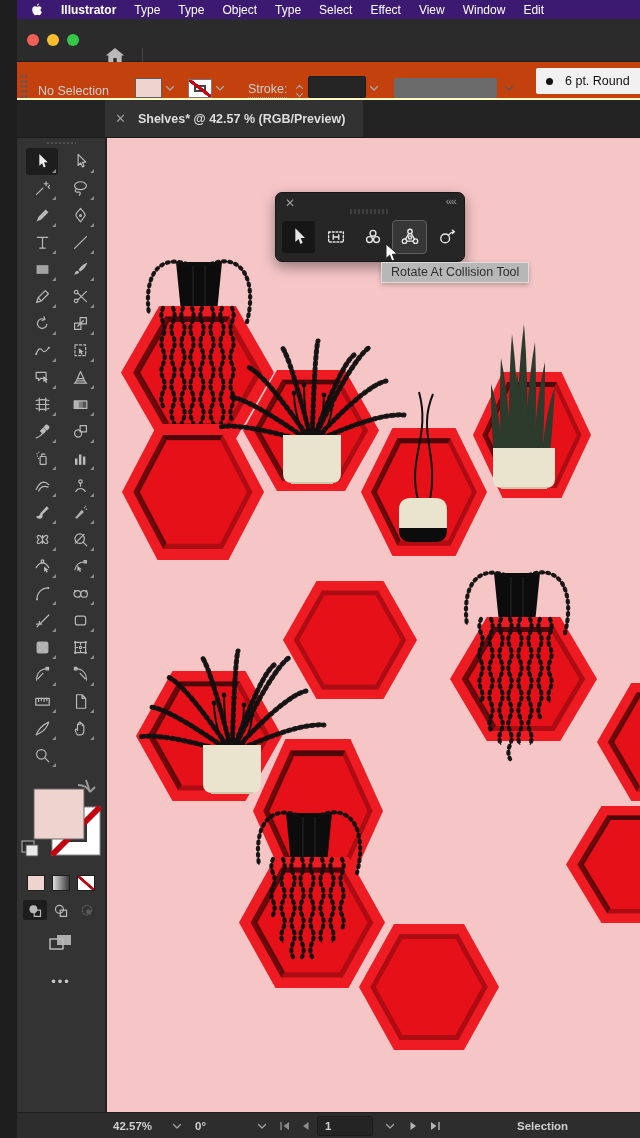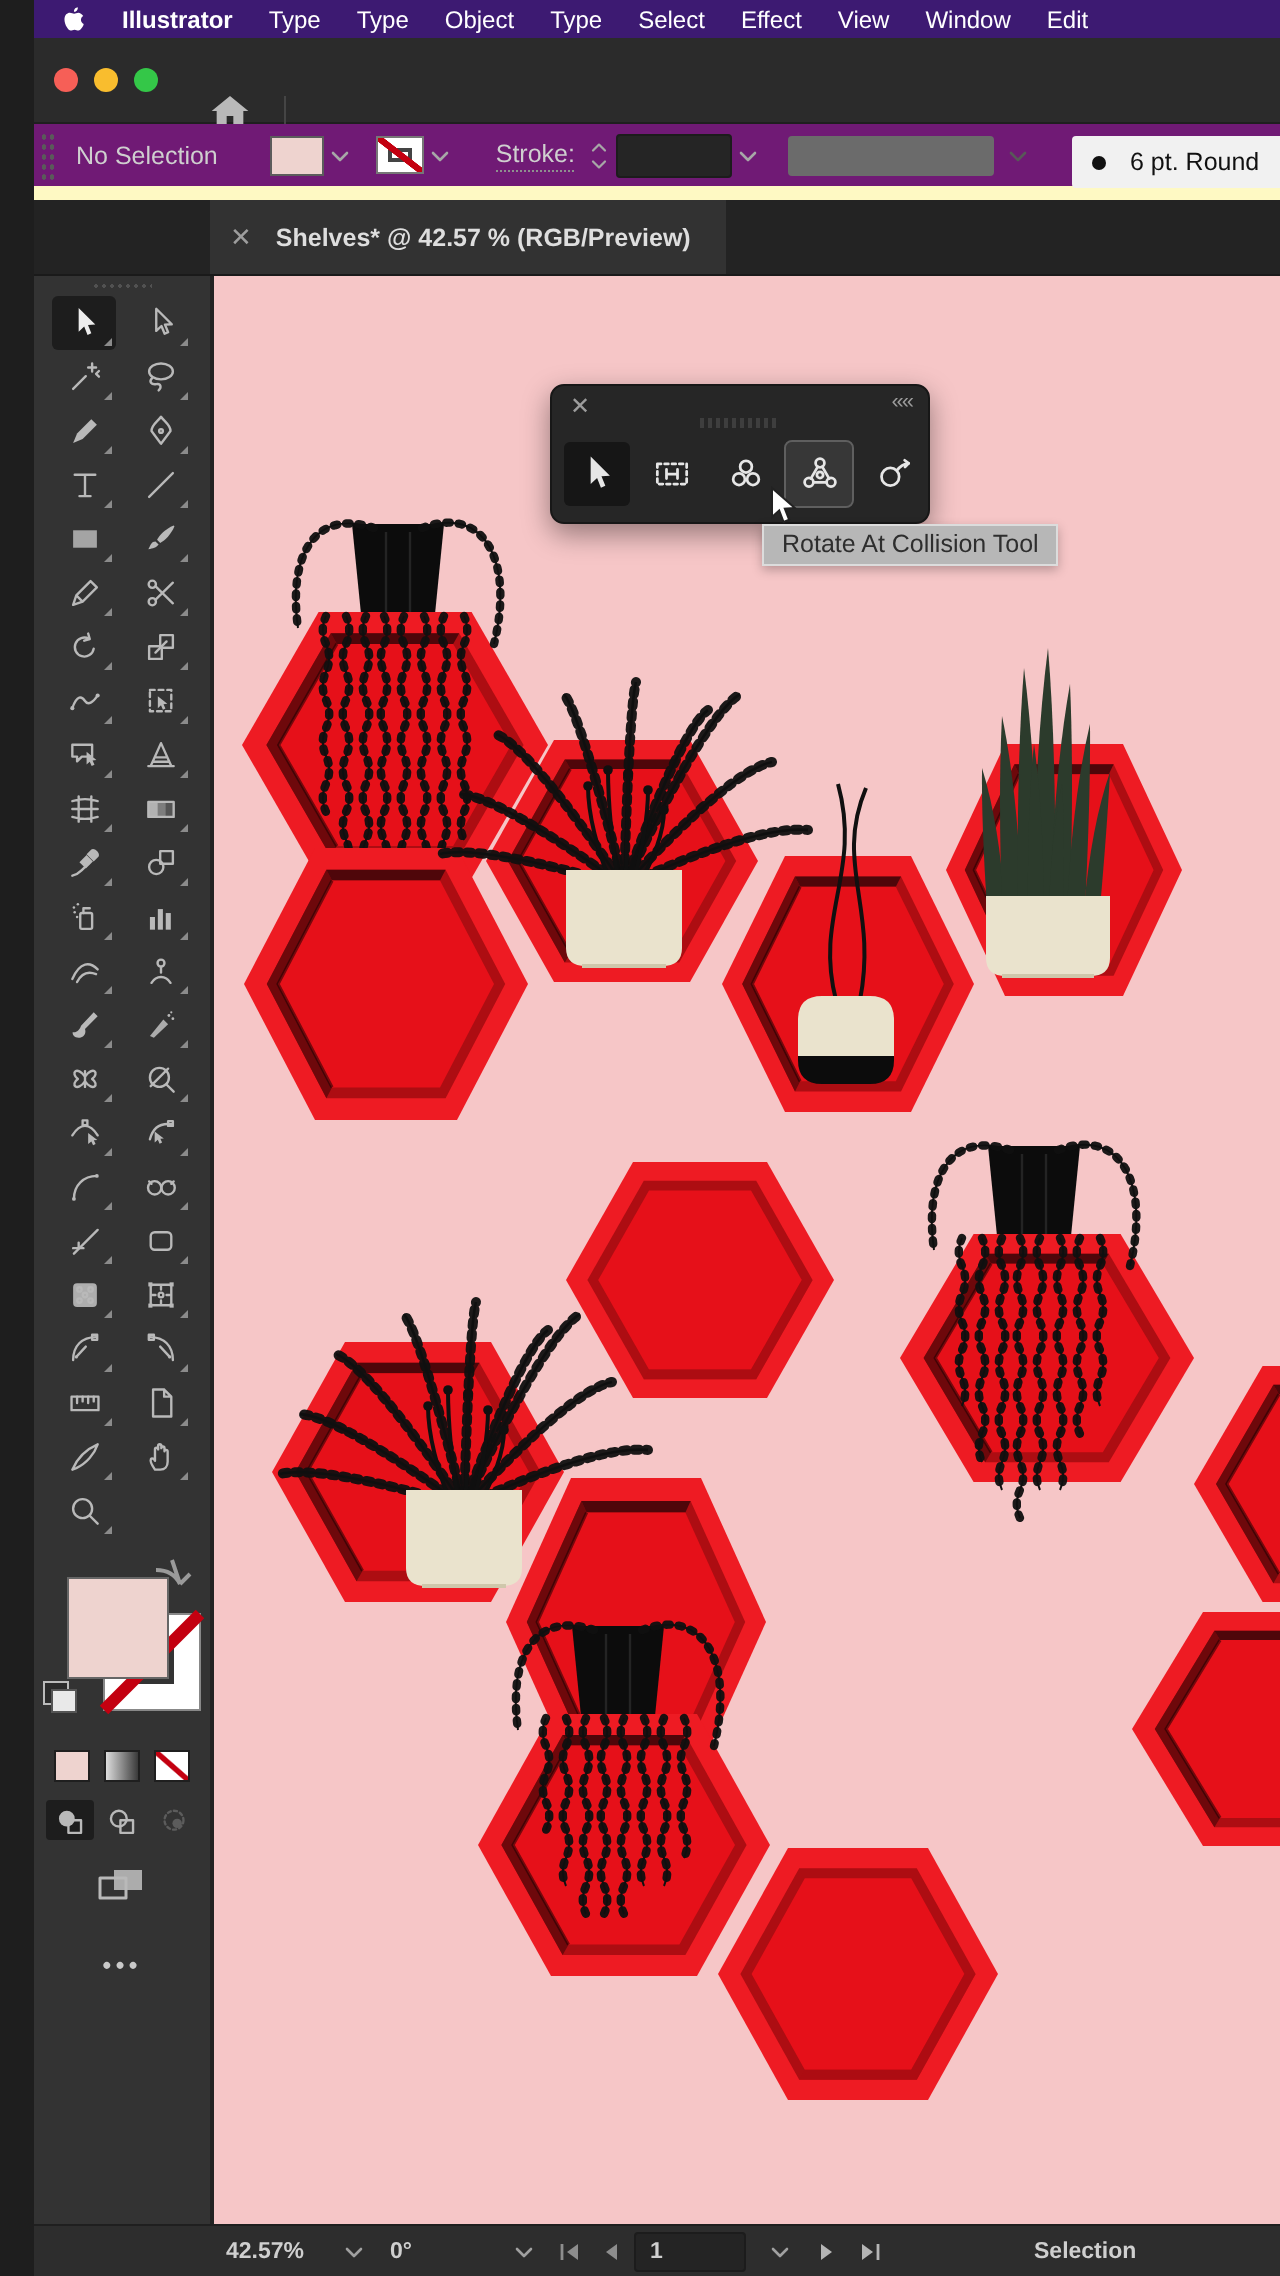--- a/index.html
+++ b/index.html
@@ -15,21 +15,21 @@
 
   
   .titlebar { height:43px; background:#2b2b2b; border-bottom:1px solid #1f1f1f; display:flex; align-items:center; flex:0 0 auto; position:relative; }
   .lights { display:flex; gap:8px; margin-left:10px; }
   .light { width:12px; height:12px; border-radius:50%; }
   .light.r { background:#f65f57; } .light.y { background:#f9bd2e; } .light.g { background:#34c748; }
   .homebtn { position:absolute; left:88px; top:28px; color:#b9b9b9; }
   .tdivider { position:absolute; left:125px; top:29px; width:1px; height:22px; background:#454545; }
 
   
-  .controlbar { height:38px; background:#701a75; border-bottom:7px solid #fef9c3; display:flex; align-items:center; flex:0 0 auto; position:relative; font-size:12.5px; color:#cfcfcf; }
+  .controlbar { height:38px; background:#c2410c; border-bottom:2px solid #fef9c3; display:flex; align-items:flex-end; flex:0 0 auto; position:relative; font-size:12.5px; color:#cfcfcf; }
   .cgrip { width:8px; height:24px; margin-left:3px; background-image:radial-gradient(#5a5a5a 1px, transparent 1.2px); background-size:4px 5px; }
   .nosel { margin-left:10px; }
   .swatchbtn { display:flex; align-items:center; margin-left:8px; }
   .fillswatch { width:27px; height:20px; border:1px solid #5c5c5c; }
   .chevbox { width:16px; height:20px; display:flex; align-items:center; justify-content:center; color:#a7a7a7; }
   .strokeswatch { width:24px; height:19px; background:#fff; position:relative; border:1px solid #777; }
   .strokeswatch .hole { position:absolute; inset:5px; border:2px solid #444; background:#fff; }
   .strokeswatch .slash { position:absolute; inset:0; background:linear-gradient(to top right, transparent 44%, #c30010 45%, #c30010 56%, transparent 57%); }
   .strokelabel { margin-left:20px; border-bottom:1px dotted #8f8f8f; padding-bottom:1px; }
   .stepper { margin-left:8px; display:flex; flex-direction:column; justify-content:center; gap:2px; color:#a7a7a7; }

